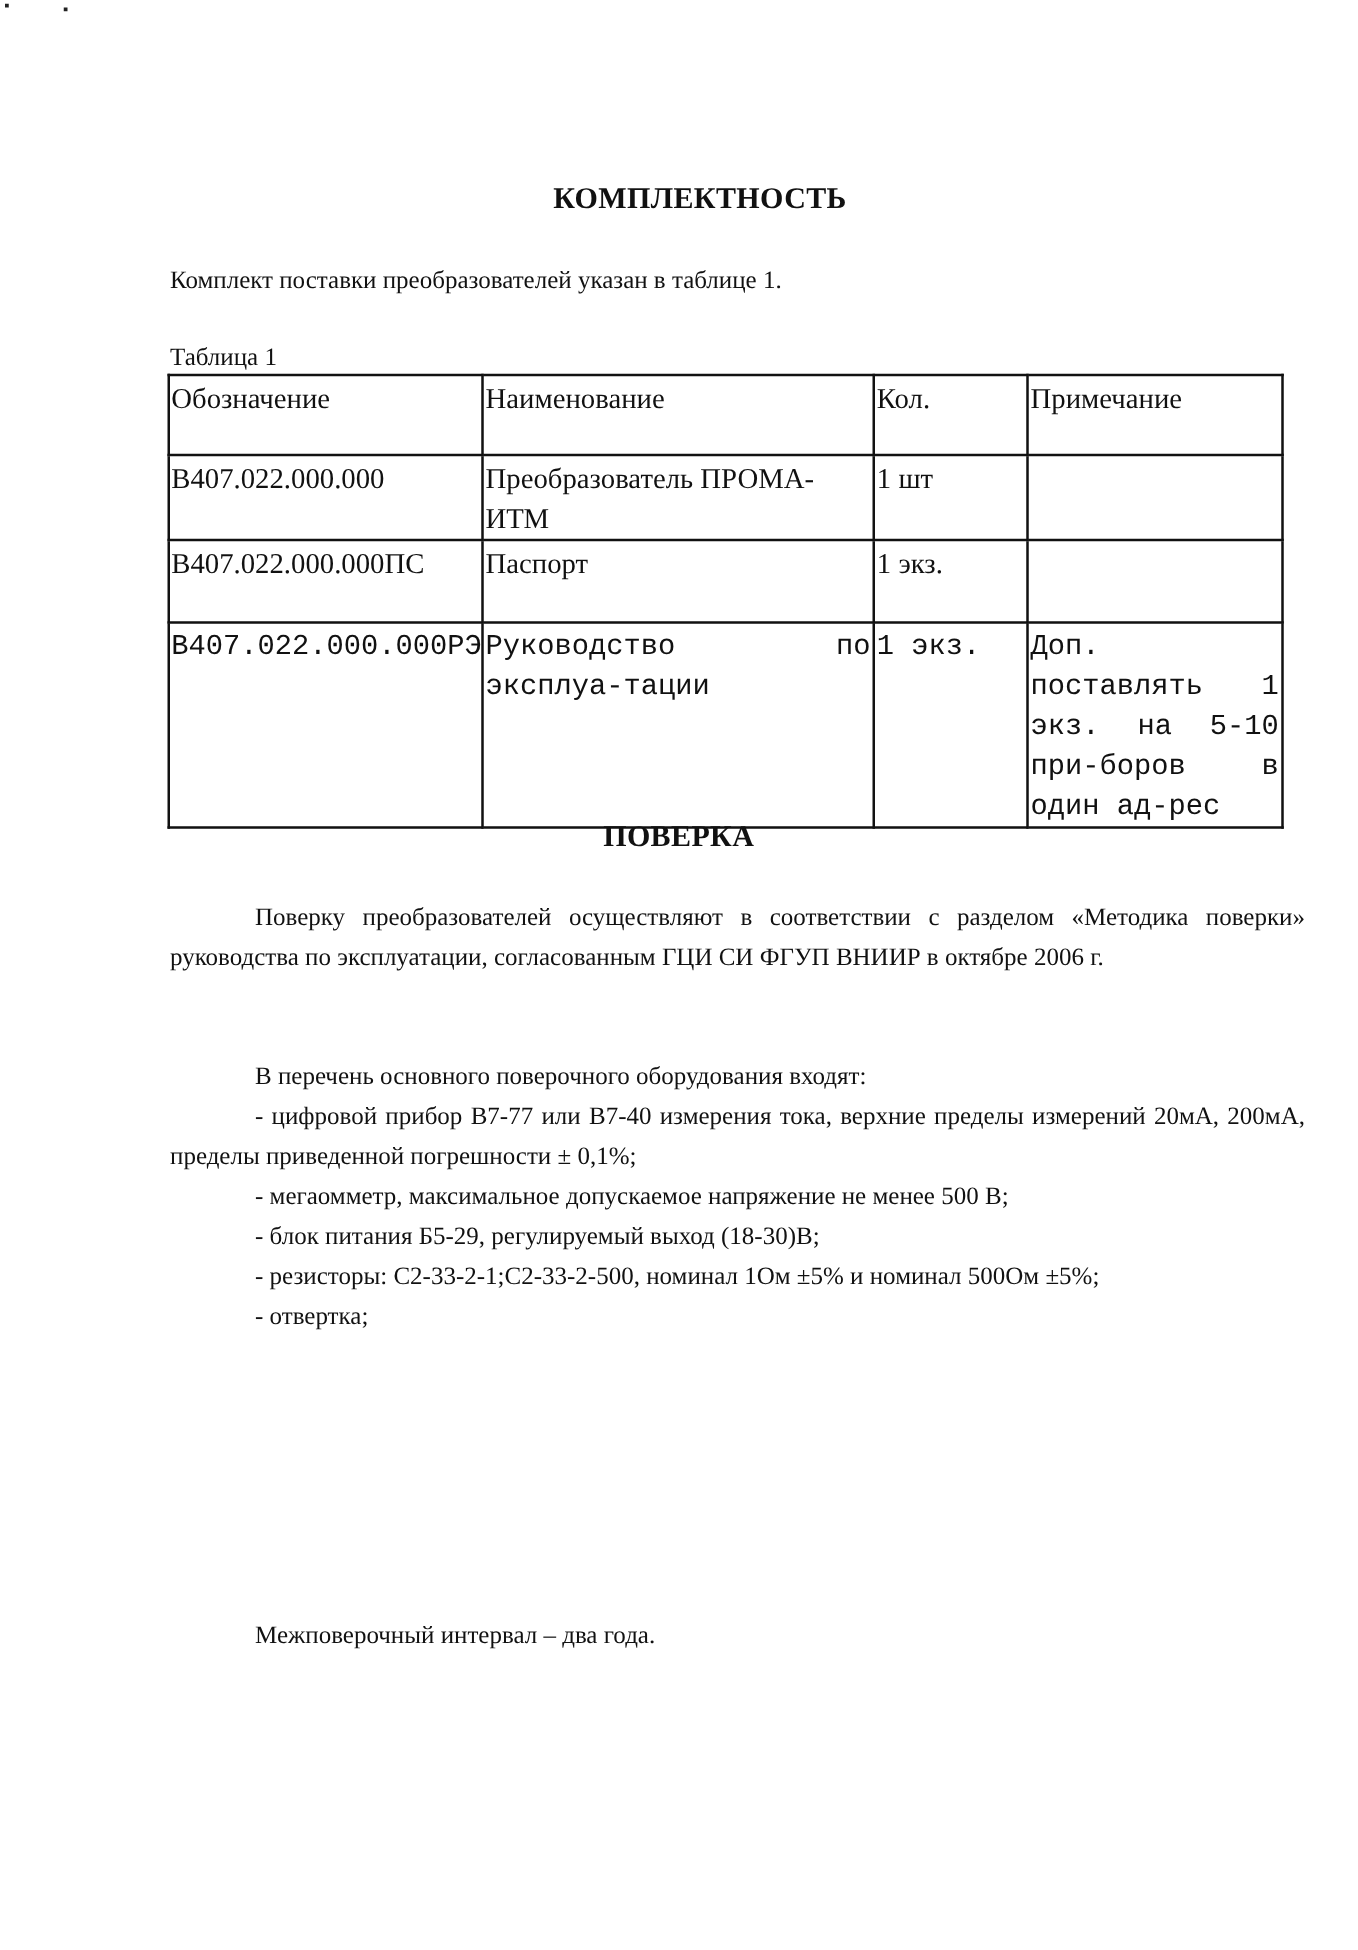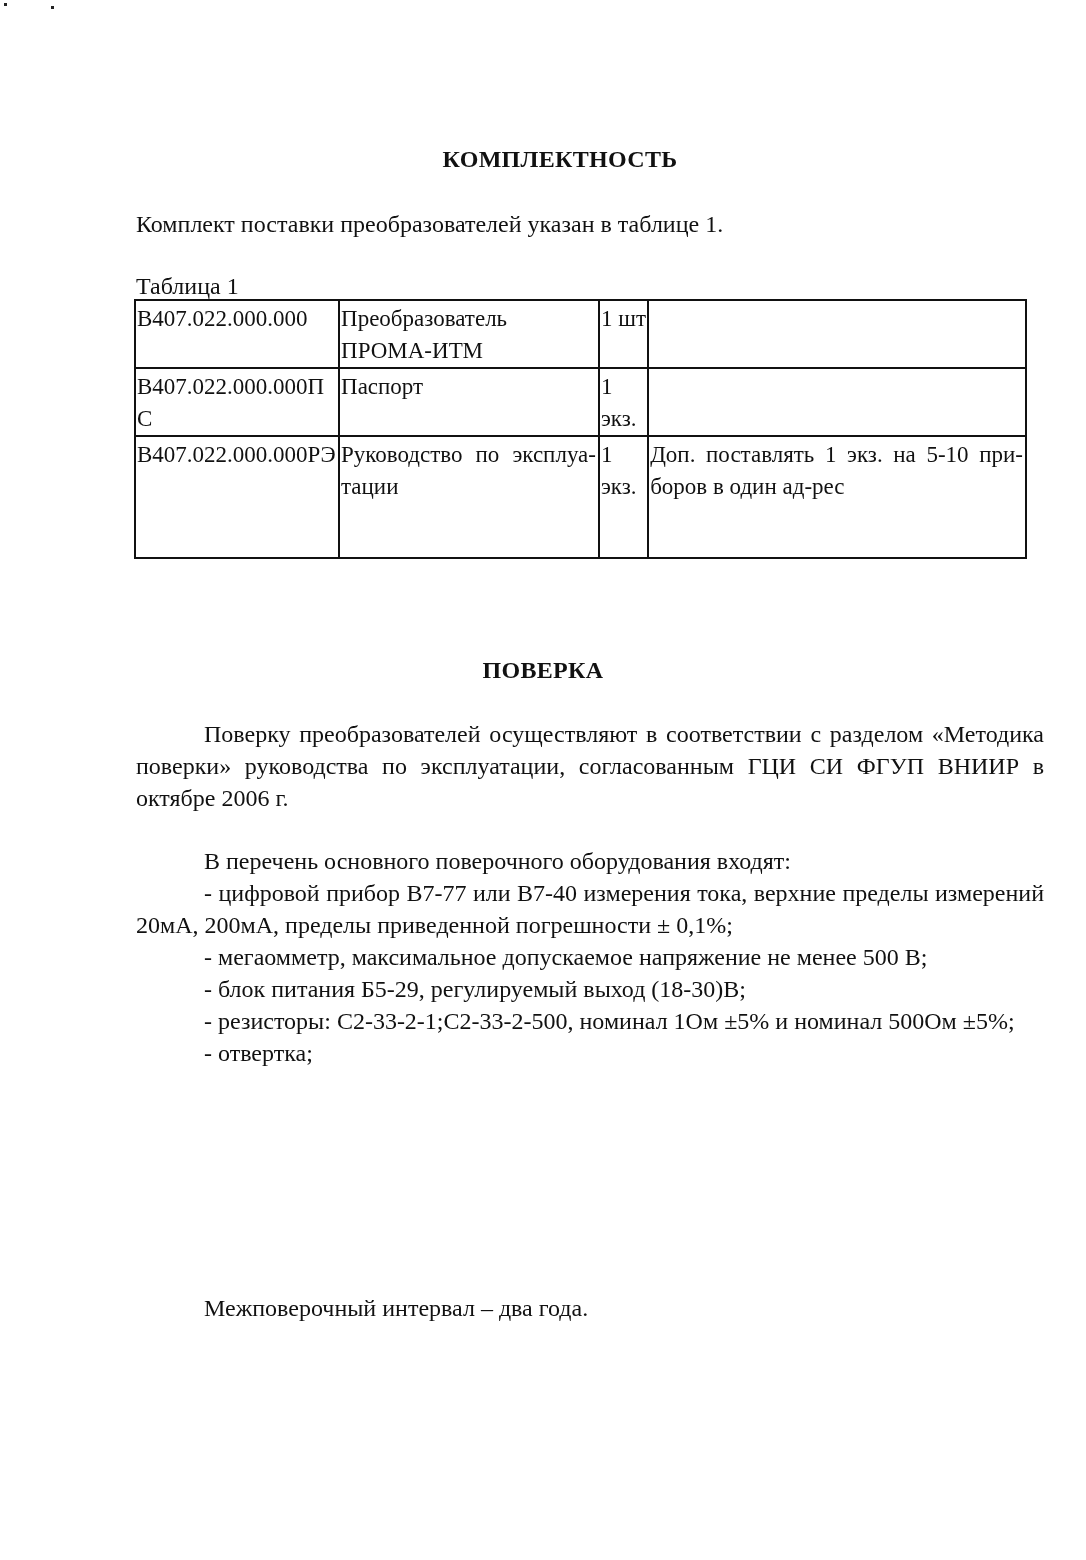--- a/index.html
+++ b/index.html
@@ -1,45 +1,51 @@
 <!DOCTYPE html>
 <html><head>
 <meta charset="utf-8">
 <style>
   html, body { margin:0; padding:0; background:#ffffff; }
   body { width:1086px; height:1560px; position:relative; overflow:hidden;
          font-family:"Liberation Serif", "DejaVu Serif", serif; color:#111; }
   .speck { position:absolute; width:3px; height:3px; background:#222; }
   .h { position:absolute; left:0; width:1086px; text-align:center; font-weight:bold; font-size:24px; letter-spacing:0.3px; }
-  .p { position:absolute; font-size:24px; line-height:32px; }
+  .p { position:absolute; font-size:20px; line-height:32px; }
   .just { text-align:justify; text-align-last:left; }
   table.kit { position:absolute; left:134px; top:299px; width:893px; border-collapse:collapse; font-size:23px; line-height:32px; }
   table.kit td { border:2px solid #111; vertical-align:top; padding:2px 0 0 1px; }
   table.kit tr.head td { height:60px; }
   table.kit tr.r1 td { height:62px; }
   table.kit tr.r2 td { height:62px; }
-  table.kit tr.r3 td { height:118px; }
+  table.kit tr.r3 td { height:118px;font-family:Liberation Mono, monospace; }
   .c1 { width:240px; } .c2 { width:310px; } .c3 { width:120px; }
   .note { text-align:justify; text-align-last:left; padding-right:2px !important; }
   .item { text-indent:68px; }
 </style>
 </head>
 <body>
 
 <div class="speck" style="left:4px;top:3px;"></div>
 <div class="speck" style="left:51px;top:6px;"></div>
 
 <div class="h" style="top:146px;padding-left:17px;">КОМПЛЕКТНОСТЬ</div>
 
 <div class="p" style="left:136px; top:208px;">Комплект поставки преобразователей указан в таблице 1.</div>
 
 <div class="p" style="left:136px; top:270px;">Таблица 1</div>
 
 <table class="kit">
   <tbody>
+      <tr class="head">
+    <td class="c1">Обозначение</td>
+    <td class="c2">Наименование</td>
+    <td class="c3">Кол.</td>
+    <td>Примечание</td>
+  </tr>
   <tr class="r1">
     <td>В407.022.000.000</td>
     <td>Преобразователь ПРОМА-ИТМ</td>
     <td>1 шт</td>
     <td></td>
   </tr>
   <tr class="r2">
     <td style="word-break:break-all;">В407.022.000.000ПС</td>
     <td>Паспорт</td>
     <td>1 экз.</td>

